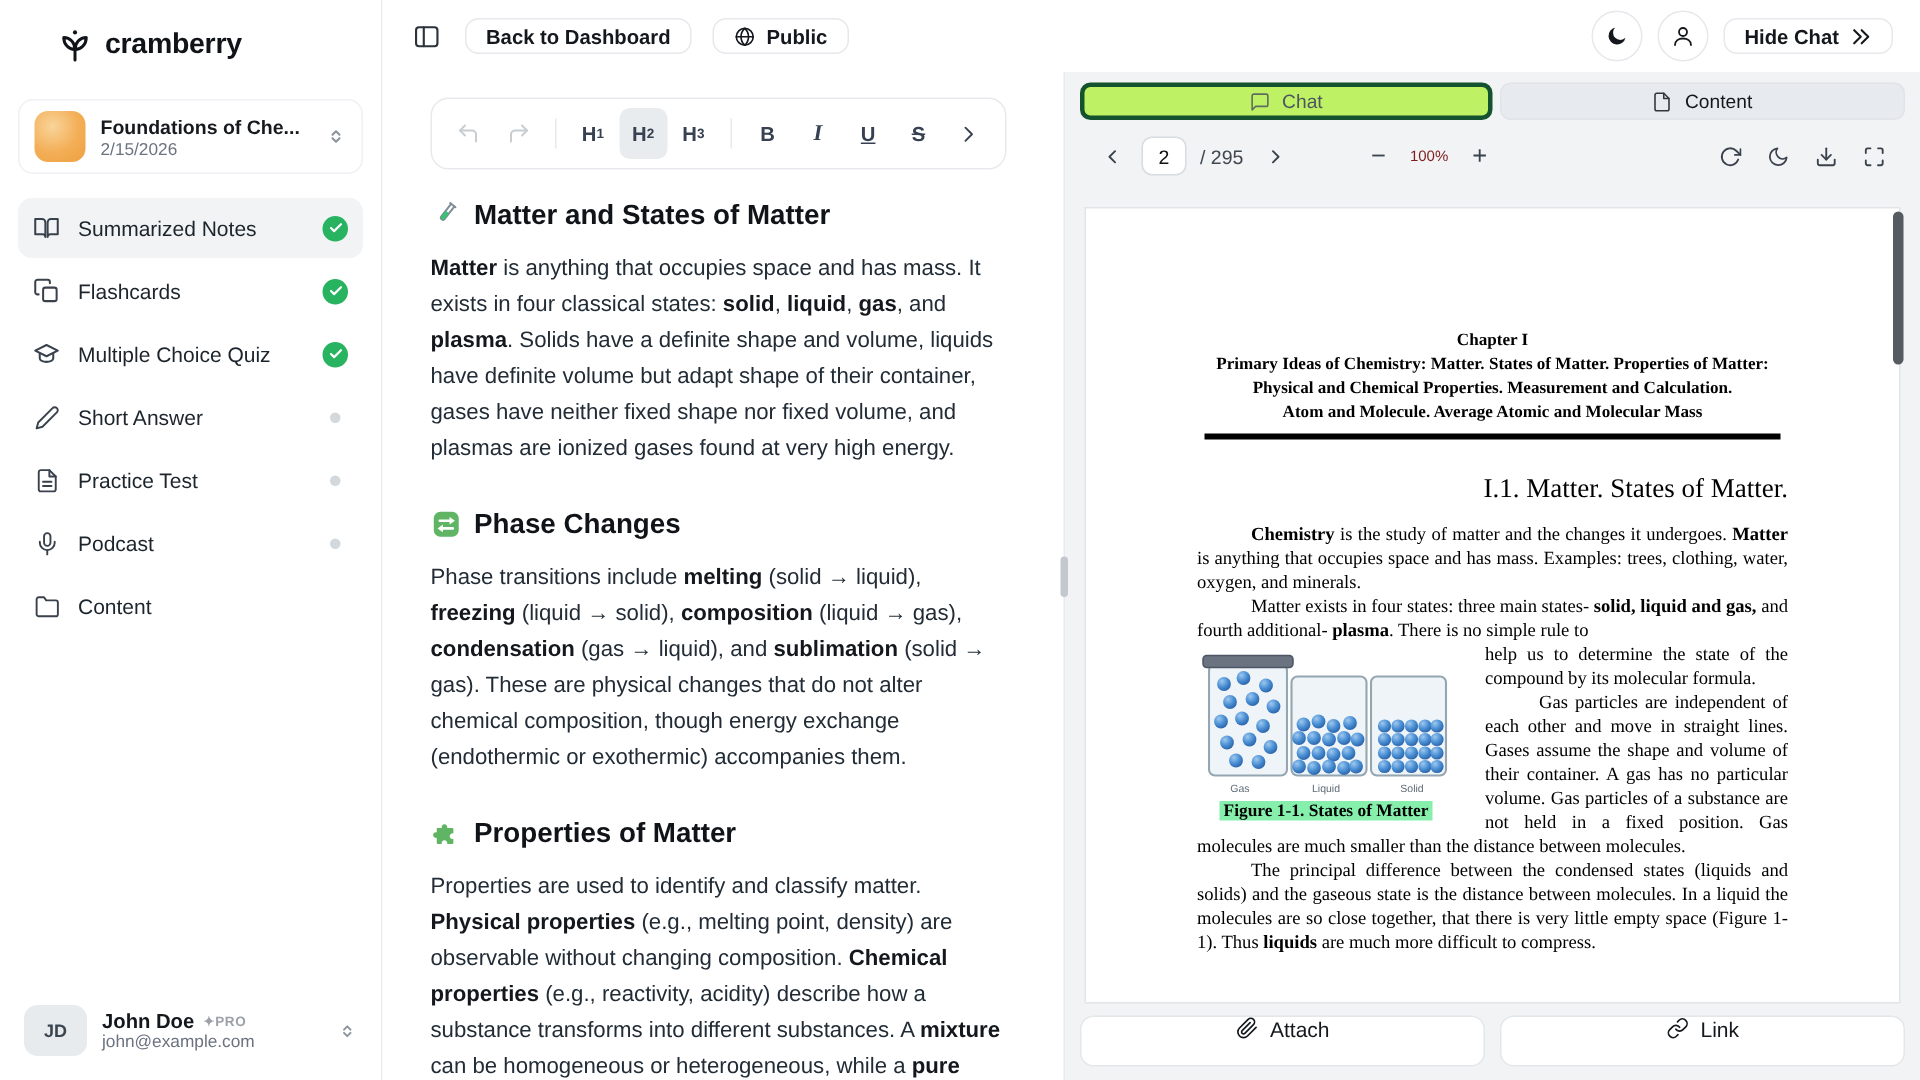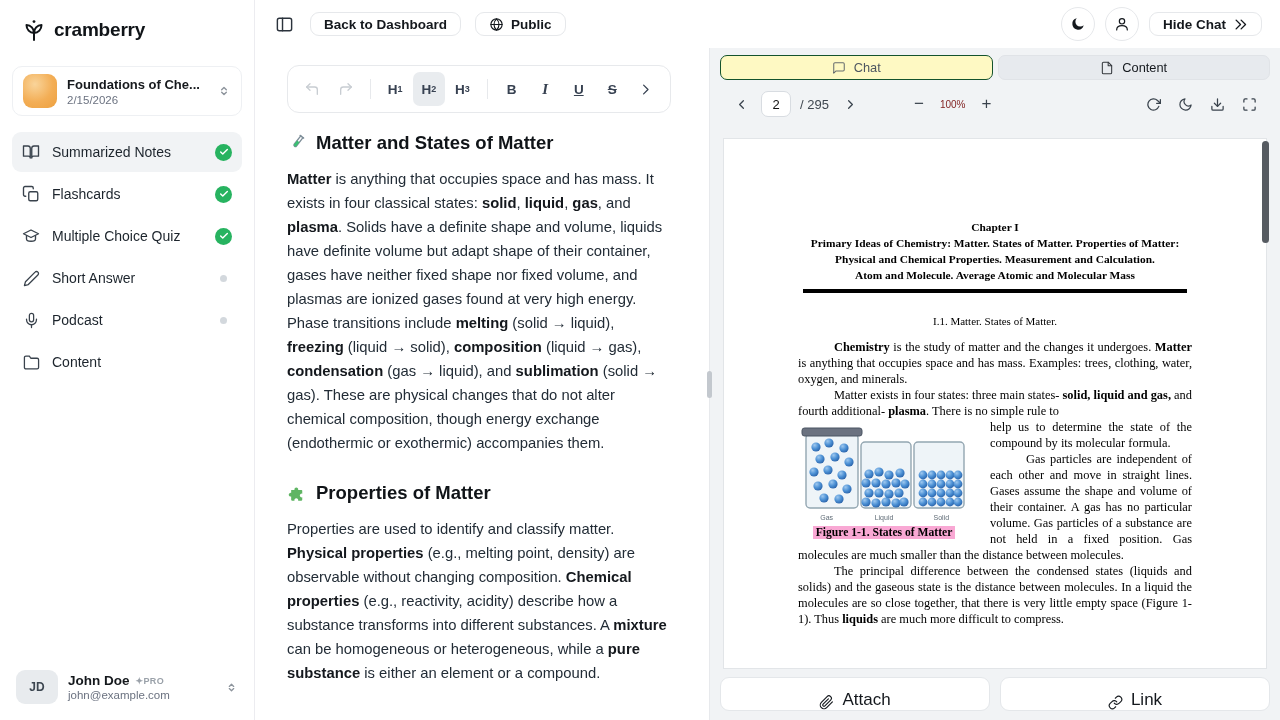--- a/index.html
+++ b/index.html
@@ -2,21 +2,21 @@
 <html><head>
 <meta charset="utf-8">
 <style>
   *{margin:0;padding:0;box-sizing:border-box}
   html,body{width:1280px;height:720px;overflow:hidden}
   body{font-family:"Liberation Sans",sans-serif;background:#fff;color:#111827;display:flex;font-size:14px}
   svg{display:block}
 
   
   .sidebar{width:255px;min-width:255px;height:100%;background:#fff;border-right:1px solid #ececf0;display:flex;flex-direction:column;padding:18px 0 14px}
-  .logo-row{display:flex;align-items:center;gap:8px;padding:0 22px;margin-bottom:24px}
+  .logo-row{display:flex;align-items:center;gap:8px;padding:0 38px;margin-bottom:24px}
   .logo-text{font-size:19px;font-weight:700;letter-spacing:-.2px;color:#101418}
   .course-card{margin:0 12px 16px;padding:7px 10px;border:1px solid #eef0f3;border-radius:10px;display:flex;align-items:center;gap:10px;cursor:pointer;background:#fff}
   .course-avatar{width:34px;height:34px;min-width:34px;border-radius:9px;background:radial-gradient(circle at 35% 30%,#f9d49a 0%,#f3ae56 55%,#eda03f 100%)}
   .course-name{font-size:13px;font-weight:700;color:#16191d;white-space:nowrap}
   .course-date{font-size:11.5px;color:#6b7280;margin-top:2px}
   .updown{margin-left:auto;color:#8d949c}
   .nav{display:flex;flex-direction:column;gap:2px;padding:0 12px}
   .nav-item{display:flex;align-items:center;gap:12px;height:40px;padding:0 10px;border-radius:9px;cursor:pointer;color:#1c242c}
   .nav-item.active{background:#f1f3f5}
   .nav-icon{width:18px;height:18px;color:#39424c;display:flex;align-items:center;justify-content:center}
@@ -59,49 +59,49 @@
   .ed-p{font-size:14.8px;line-height:24px;color:#222c36}
   .ed-p b{font-weight:700;color:#14181d}
 
   .divider{width:1px;background:#e7e9ec;position:relative}
   .divider-handle{position:absolute;left:-2.5px;top:323px;width:5px;height:27px;border-radius:3px;background:#c3c8ce;cursor:col-resize}
 
   
   .viewer{flex:1;background:#f1f3f5;display:flex;flex-direction:column;padding:7px 10px 9px;min-width:0}
   .tab-row{display:flex;gap:5px}
   .tab{flex:1;height:25px;display:flex;align-items:center;justify-content:center;gap:8px;font-size:12.8px;border-radius:7px;cursor:pointer;font-family:inherit}
-  .tab.outlined{background:#fef9c3;border:1px solid #14532d;color:#4d5660}
+  .tab.outlined{background:#bef264;border:3px solid #14532d;color:#4d5660}
   .tab.filled{background:#e7eaee;border:1px solid #e0e3e7;color:#14181d;font-weight:500}
   .tab svg{opacity:.85}
   .pdf-controls{display:flex;align-items:center;margin-top:11px;padding:0 8px;gap:7px;color:#3a434d}
   .ctrl-icon{width:26px;height:26px;display:flex;align-items:center;justify-content:center;color:#3a434d;cursor:pointer;background:none;border:none}
   .page-input{width:30px;height:26px;border:1px solid #d8dce1;border-radius:7px;background:#fff;text-align:center;font-size:13px;color:#111;font-family:inherit;outline:none}
   .page-total{font-size:13px;color:#3f4750;margin:0 2px}
   .zoom-group{display:flex;align-items:center;gap:9px;margin-left:36px}
   .zoom-btn{font-size:17px;font-weight:500;color:#3a434d;background:none;border:none;cursor:pointer;width:24px;height:24px;line-height:22px;font-family:inherit}
   .zoom-label{font-size:10px;color:#7f1d1d}
   .right-icons{margin-left:auto;display:flex;align-items:center;gap:6px}
   .pdf-wrap{flex:1;position:relative;margin-top:22px;min-height:0;display:flex;justify-content:center}
   .pdf-page{width:542px;background:#fff;box-shadow:0 0 0 1px #e2e5e8;overflow:hidden;font-family:"Liberation Serif",serif;color:#000;padding:80px 74px 20px}
   .pdf-scroll{position:absolute;right:1px;top:2px;width:7px;height:102px;border-radius:4px;background:#565b61;cursor:pointer}
   .viewer-actions{display:flex;gap:10px;margin-top:9px}
-  .action-btn{flex:1;height:34px;display:flex;align-items:flex-end;justify-content:center;gap:8px;background:#fff;border:1px solid #e4e7ea;border-radius:9px;font-size:17px;font-weight:500;color:#14181d;cursor:pointer;font-family:inherit}
+  .action-btn{flex:1;height:34px;display:flex;align-items:flex-start;justify-content:center;gap:8px;background:#fff;border:1px solid #e4e7ea;border-radius:9px;font-size:14px;font-weight:500;color:#14181d;cursor:pointer;font-family:inherit}
 
   
   .pdf-chapter,.pdf-title-line{font-weight:700;font-size:11.4px;text-align:center;line-height:16px}
   .pdf-rule{width:384px;margin:6px auto 0;height:2px;border-top:3px solid #000;border-bottom:1px solid #000}
-  .pdf-sect{font-size:11px;text-align:center;margin-top:22px}
+  .pdf-sect{font-size:18px;text-align:right;margin-top:22px}
   .pdf-body{margin-top:12px}
   .pdf-body p{font-size:12.4px;line-height:16px;text-align:justify}
   .p-indent{text-indent:36px}
   .pdf-fig{float:left;width:172px;margin:3px 20px 4px 0}
   .fig-labels{display:flex;font-size:7px;color:#5f6b76;font-family:"Liberation Sans",sans-serif;margin-top:0}
   .fig-labels span{flex:1;text-align:center}
   .fig-caption{text-align:center;margin-top:3px}
-  .fig-caption span{background:#f9a8d4;font-weight:700;font-size:11.6px;padding:0 3px}
+  .fig-caption span{background:#86efac;font-weight:700;font-size:11.6px;padding:0 3px}
 </style>
 </head>
 <body>
 
 <aside class="sidebar">
   <div class="logo-row">
     <span>
       <svg width="24" height="24" viewBox="0 0 24 24" fill="none" stroke="#101418" stroke-width="2" stroke-linecap="round" stroke-linejoin="round">
         <path d="M12 22v-7"></path>
         <path d="M12 15C12 10.5 8.8 7 4.5 7c0 4.5 3.2 8 7.5 8z"></path>
@@ -182,20 +182,34 @@
           </svg>
       </span>
       <span class="nav-label">Short Answer</span>
       <span class="badge">
           <span class="badge-dot"></span>
         </span>
     </div>
     <div class="nav-item">
       <span class="nav-icon">
         <svg width="17" height="17" viewBox="0 0 24 24" fill="none" stroke="currentColor" stroke-width="1.8" stroke-linecap="round" stroke-linejoin="round">
+            <path d="M14 2H6a2 2 0 0 0-2 2v16a2 2 0 0 0 2 2h12a2 2 0 0 0 2-2V8z"></path>
+            <polyline points="14 2 14 8 20 8"></polyline>
+            <line x1="16" y1="13" x2="8" y2="13"></line>
+            <line x1="16" y1="17" x2="8" y2="17"></line>
+          </svg>
+      </span>
+      <span class="nav-label">Practice Test</span>
+      <span class="badge">
+          <span class="badge-dot"></span>
+        </span>
+    </div>
+    <div class="nav-item">
+      <span class="nav-icon">
+        <svg width="17" height="17" viewBox="0 0 24 24" fill="none" stroke="currentColor" stroke-width="1.8" stroke-linecap="round" stroke-linejoin="round">
             <path d="M12 2a3 3 0 0 1 3 3v6a3 3 0 0 1-6 0V5a3 3 0 0 1 3-3z"></path>
             <path d="M19 10v1a7 7 0 0 1-14 0v-1"></path>
             <line x1="12" y1="18" x2="12" y2="22"></line>
           </svg>
       </span>
       <span class="nav-label">Podcast</span>
       <span class="badge">
           <span class="badge-dot"></span>
         </span>
     </div>
@@ -342,20 +356,32 @@
                   <path d="M9.3 2.5h5.4" stroke="#7d8d98" stroke-width="1.6" fill="none" stroke-linecap="round"></path>
                   <path d="M10.3 2.5v12.7a1.7 1.7 0 0 0 3.4 0V2.5" fill="none" stroke="#7d8d98" stroke-width="1.6" stroke-linecap="round"></path>
                   <path d="M10.3 9.5h3.4v5.7a1.7 1.7 0 0 1-3.4 0z" fill="#3bbf72"></path>
                 </g>
               </svg>
           </span>
           <span>Matter and States of Matter</span>
         </h2>
         <p class="ed-p"><b>Matter</b> is anything that occupies space and has mass. It exists in four classical states: <b>solid</b>, <b>liquid</b>, <b>gas</b>, and <b>plasma</b>. Solids have a definite shape and volume, liquids have definite volume but adapt shape of their container, gases have neither fixed shape nor fixed volume, and plasmas are ionized gases found at very high energy.</p>
 
+        <h2 class="ed-h">
+          <span class="ed-emoji">
+            <svg width="19" height="19" viewBox="0 0 24 24">
+                <rect x="1.5" y="1.5" width="21" height="21" rx="5.5" fill="#5fb563"></rect>
+                <line x1="6.5" y1="9" x2="15" y2="9" stroke="#fff" stroke-width="2.2" stroke-linecap="round"></line>
+                <path d="M14.8 5.8L19.3 9l-4.5 3.2z" fill="#fff"></path>
+                <line x1="9" y1="15.5" x2="17.5" y2="15.5" stroke="#fff" stroke-width="2.2" stroke-linecap="round"></line>
+                <path d="M9.2 12.3L4.7 15.5l4.5 3.2z" fill="#fff"></path>
+              </svg>
+          </span>
+          <span>Phase Changes</span>
+        </h2>
         <p class="ed-p">Phase transitions include <b>melting</b> (solid → liquid), <b>freezing</b> (liquid → solid), <b>composition</b> (liquid → gas), <b>condensation</b> (gas → liquid), and <b>sublimation</b> (solid → gas). These are physical changes that do not alter chemical composition, though energy exchange (endothermic or exothermic) accompanies them.</p>
 
         <h2 class="ed-h">
           <span class="ed-emoji">
             <svg width="19" height="19" viewBox="0 0 24 24">
                 <path fill="#5fb563" d="M4 7.5h4.2a2.4 2.4 0 1 1 4.6 0H17a1 1 0 0 1 1 1v3.7a2.4 2.4 0 1 0 0 4.6V20a1 1 0 0 1-1 1h-4.2a2.4 2.4 0 1 0-4.6 0H5a1 1 0 0 1-1-1v-4.2a2.4 2.4 0 1 1 0-4.6z"></path>
               </svg>
           </span>
           <span>Properties of Matter</span>
         </h2>

